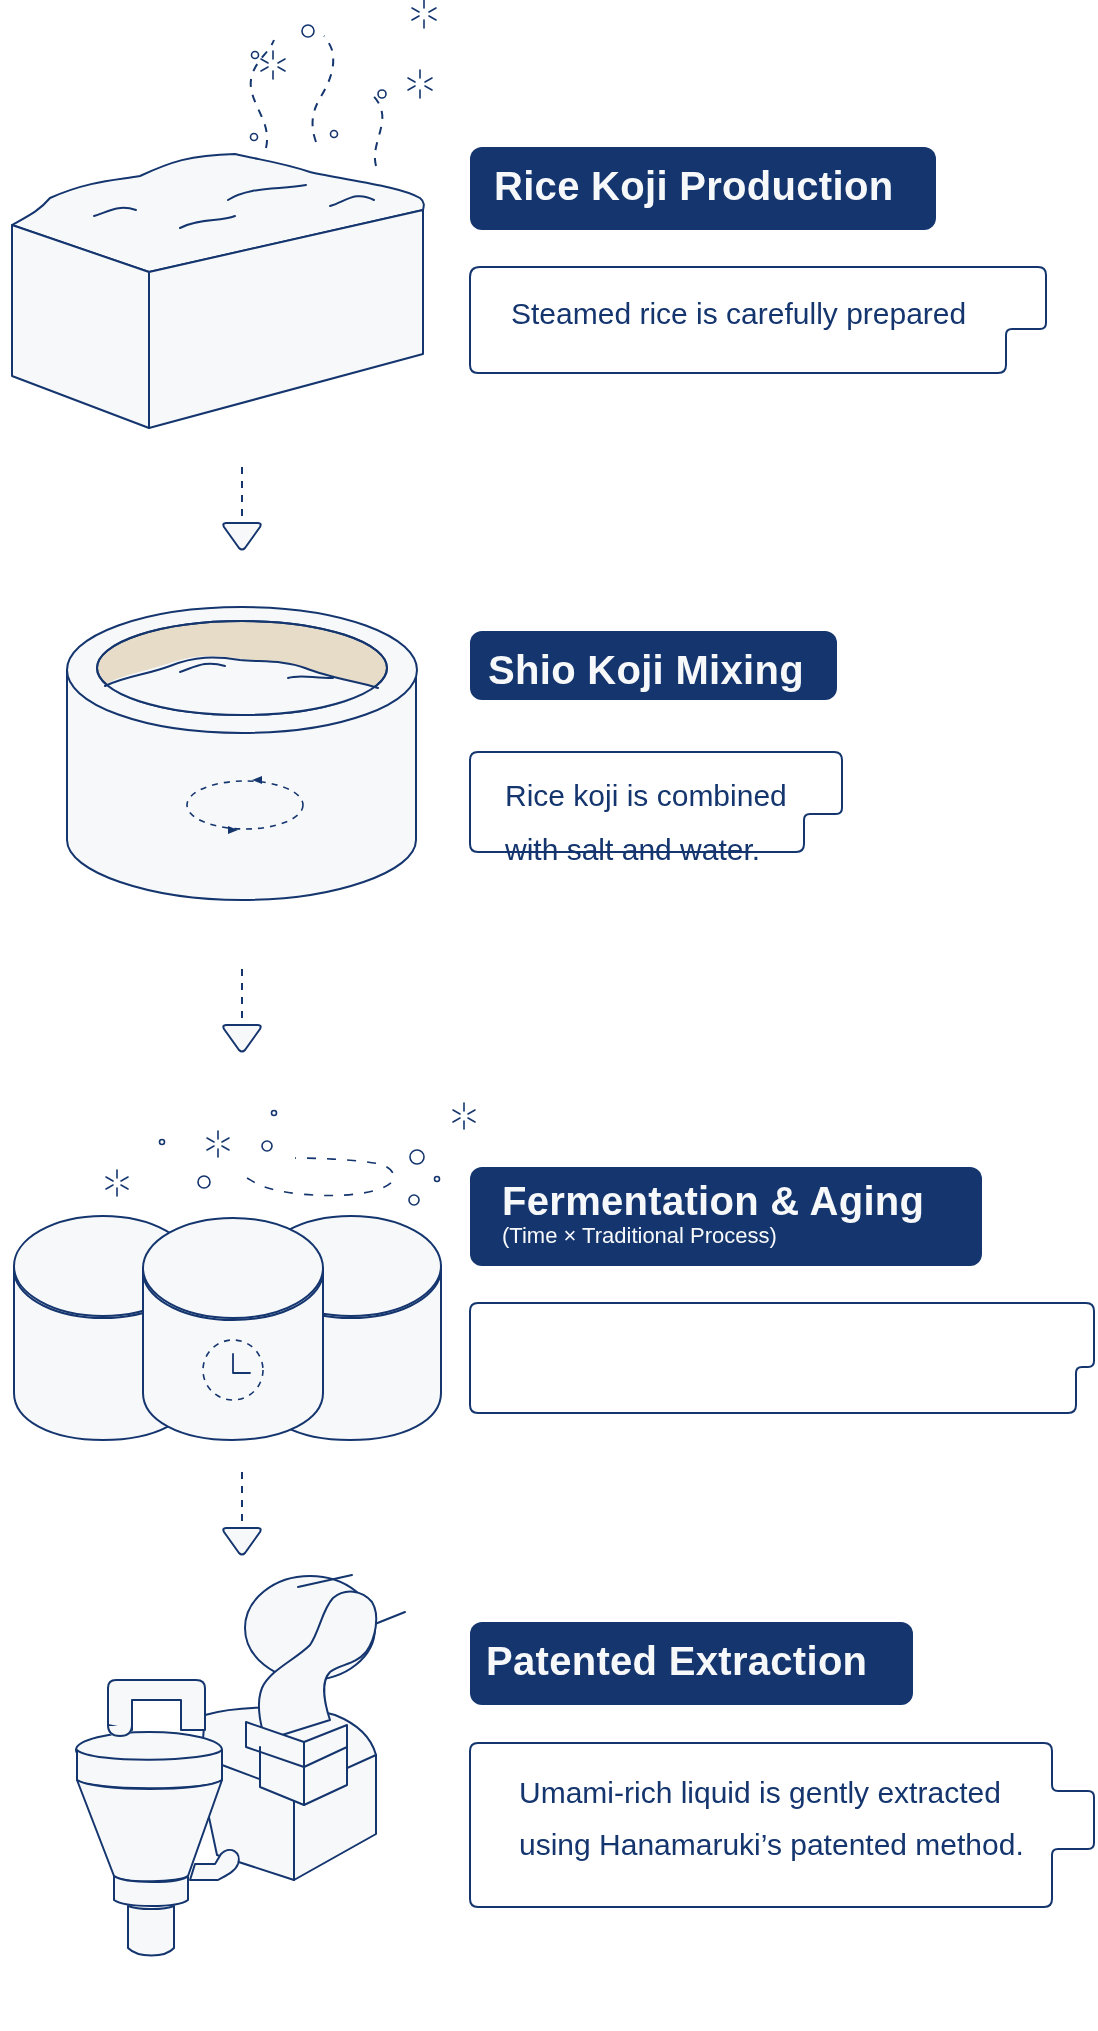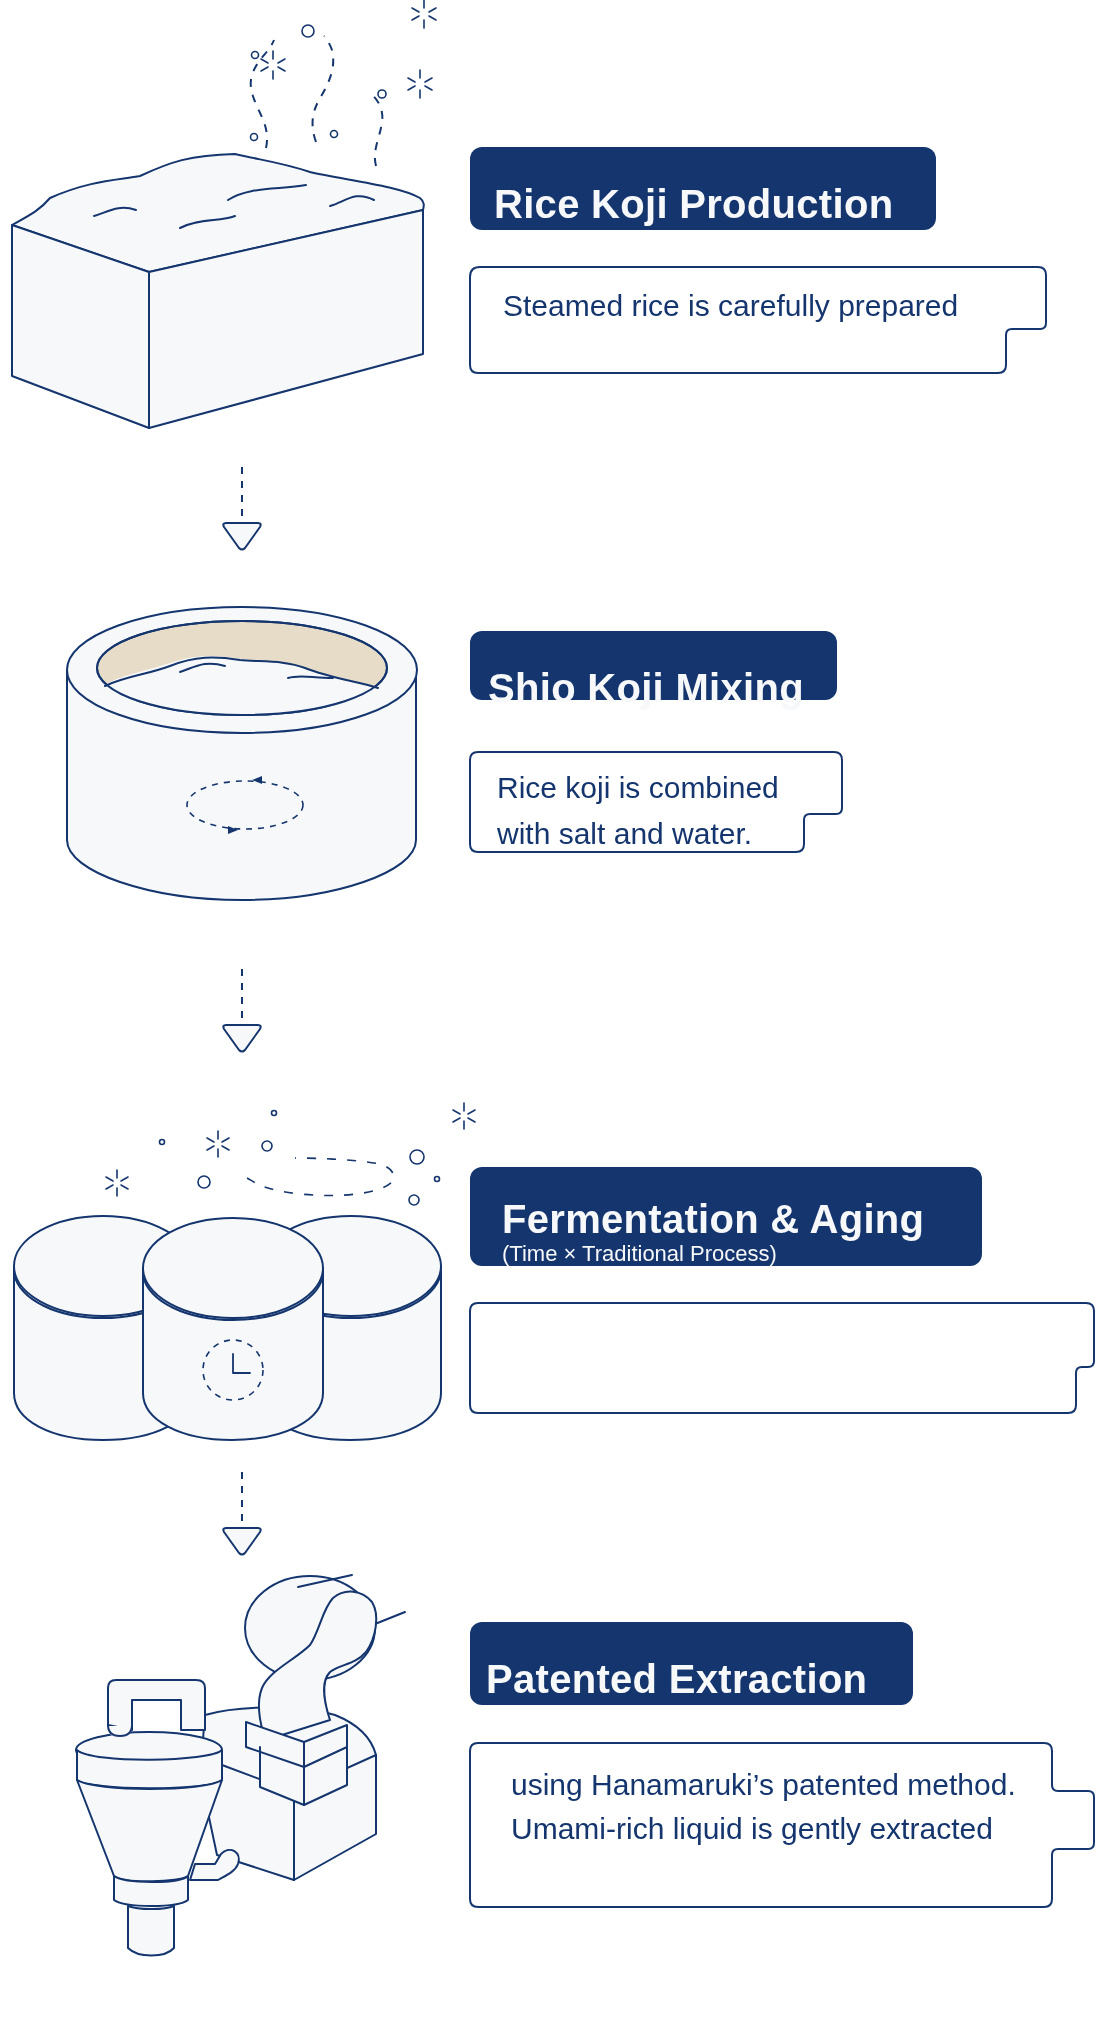--- a/index.html
+++ b/index.html
@@ -7,27 +7,27 @@
          font-family:"Liberation Sans", "DejaVu Sans", sans-serif; color:#14356e; }
   .illus { position:absolute; overflow:visible; }
   .illus .s { fill:none; stroke:#14356e; stroke-width:2; stroke-linecap:round; stroke-linejoin:round; }
   .illus .f { fill:#f7f8fa; stroke:#14356e; stroke-width:2; stroke-linejoin:round; }
   .illus .d { fill:none; stroke:#14356e; stroke-width:2; stroke-dasharray:8 8; stroke-linecap:butt; }
   .illus .ds { fill:none; stroke:#14356e; stroke-width:1.6; stroke-dasharray:6 6; }
   .illus .sp { stroke:#14356e; stroke-width:1.6; stroke-linecap:round; }
   .illus .bub { fill:none; stroke:#14356e; stroke-width:1.6; }
   .title-box { position:absolute; background:#14356e; color:#f7f8fa; border-radius:12px;
                box-sizing:border-box; font-weight:bold; }
-  .title-box .t { display:block; font-size:40px; line-height:46px; white-space:nowrap; letter-spacing:0.3px;margin-top:18px; }
+  .title-box .t { display:block; font-size:40px; line-height:46px; white-space:nowrap; letter-spacing:0.3px; }
   .title-box .st { display:block; font-size:22px; line-height:24px; font-weight:normal; white-space:nowrap; }
   .desc { position:absolute; }
   .desc svg { position:absolute; left:0; top:0; overflow:visible; }
   .desc svg path { fill:#ffffff; stroke:#14356e; stroke-width:2; stroke-linejoin:round; }
   .desc .txt { position:absolute; font-size:30px; line-height:38px; color:#14356e; white-space:nowrap; }
-  .desc .txt p { margin:8px; }
+  .desc .txt p { margin:16px; }
 </style>
 </head>
 <body>
 
 <svg class="illus" style="left:0;top:0" width="450" height="440" viewBox="0 0 450 440">
 
   <g>
     <path class="d" d="M266 148 C 270 130, 262 118, 256 104 C 250 90, 248 80, 256 66 C 262 56, 270 50, 274 40"></path>
     <path class="d" d="M316 142 C 310 125, 312 112, 320 98 C 330 82, 336 66, 332 50 C 330 44, 326 38, 324 36"></path>
     <path class="d" d="M376 166 C 372 150, 380 138, 382 122 C 384 110, 378 98, 368 92"></path>
@@ -232,16 +232,16 @@
 </svg>
 
 <div class="title-box" style="left:470px;top:1622px;width:443px;height:83px;padding:16px 8px 0 16px;">
   <span class="t">Patented Extraction</span>
 </div>
 <div class="desc" style="left:470px;top:1743px;width:626px;height:166px;">
   <svg width="626" height="166">
     <path d="M8 0 L 574 0 Q 582 0 582 8 L 582 42 Q 582 48 588 48 L 618 48 Q 624 48 624 54 L 624 100 Q 624 106 618 106 L 588 106 Q 582 106 582 112 L 582 156 Q 582 164 574 164 L 8 164 Q 0 164 0 156 L 0 8 Q 0 0 8 0 Z"></path>
   </svg>
   <div class="txt" style="left:33px;top:16px;line-height:36px;">
+    <p>Umami-rich liquid is gently extracted</p>
     <p>using Hanamaruki’s patented method.</p>
-    <p>Umami-rich liquid is gently extracted</p>
   </div>
 </div>
 
 </body></html>

